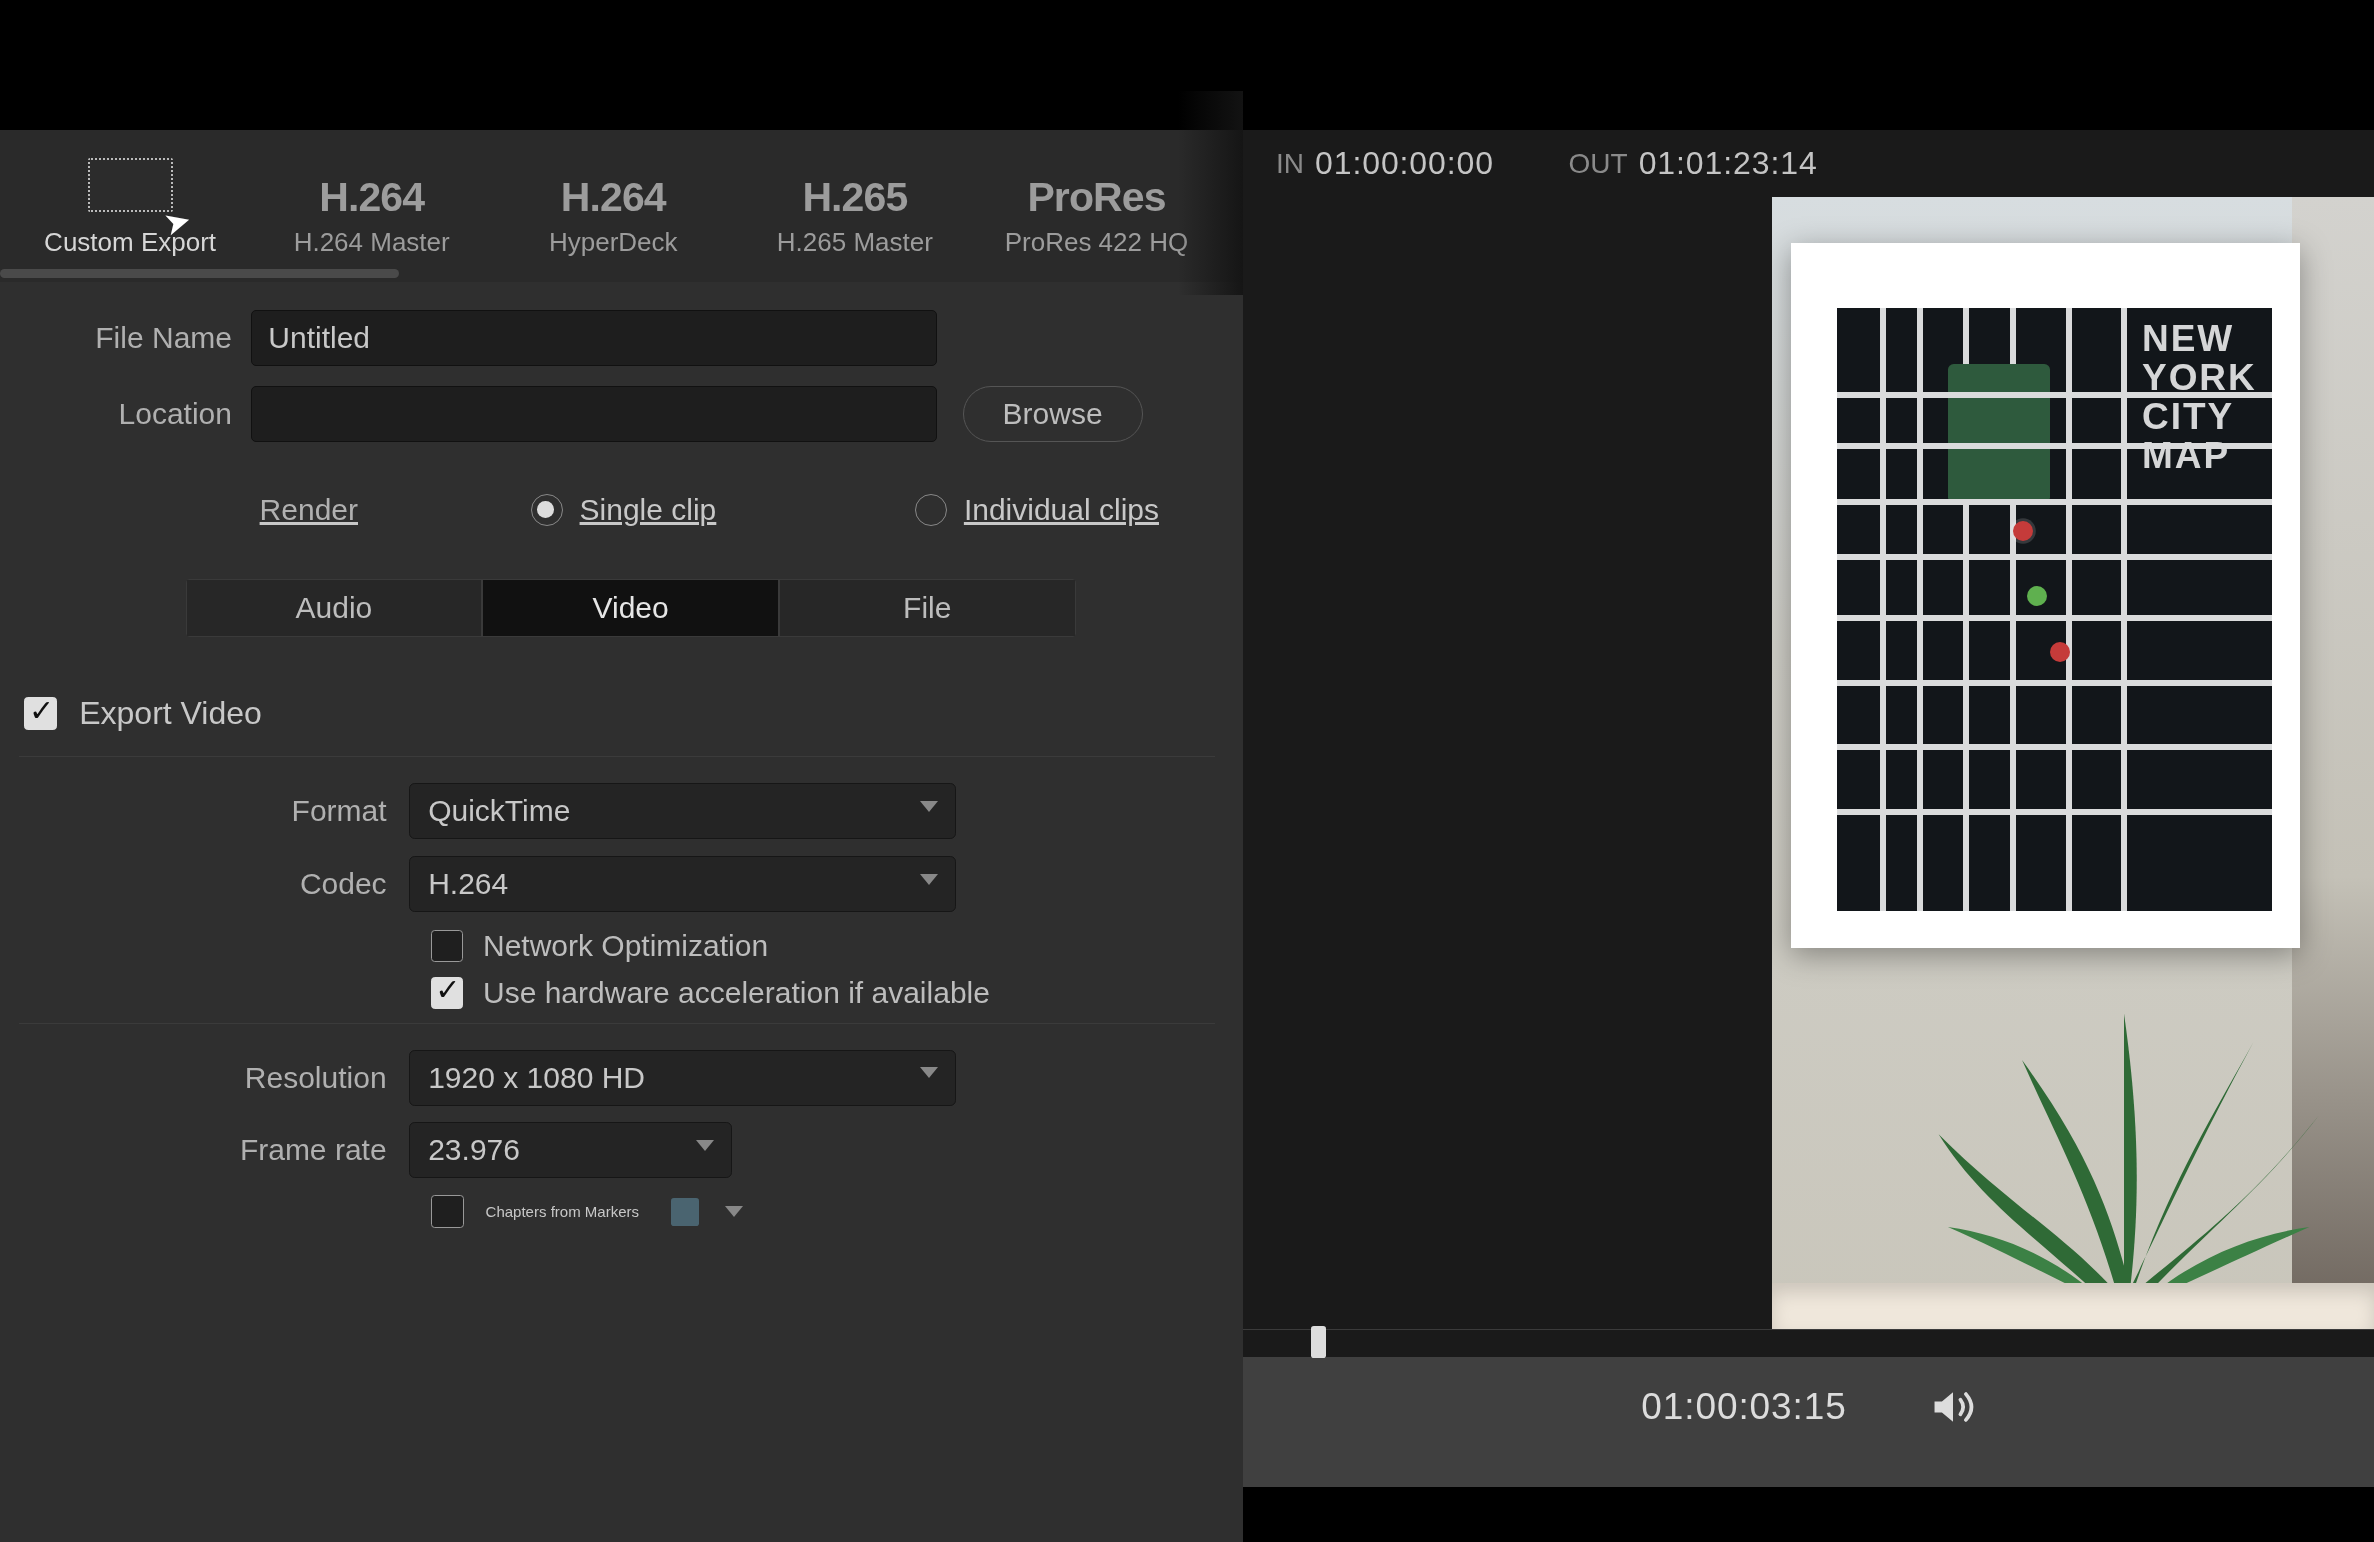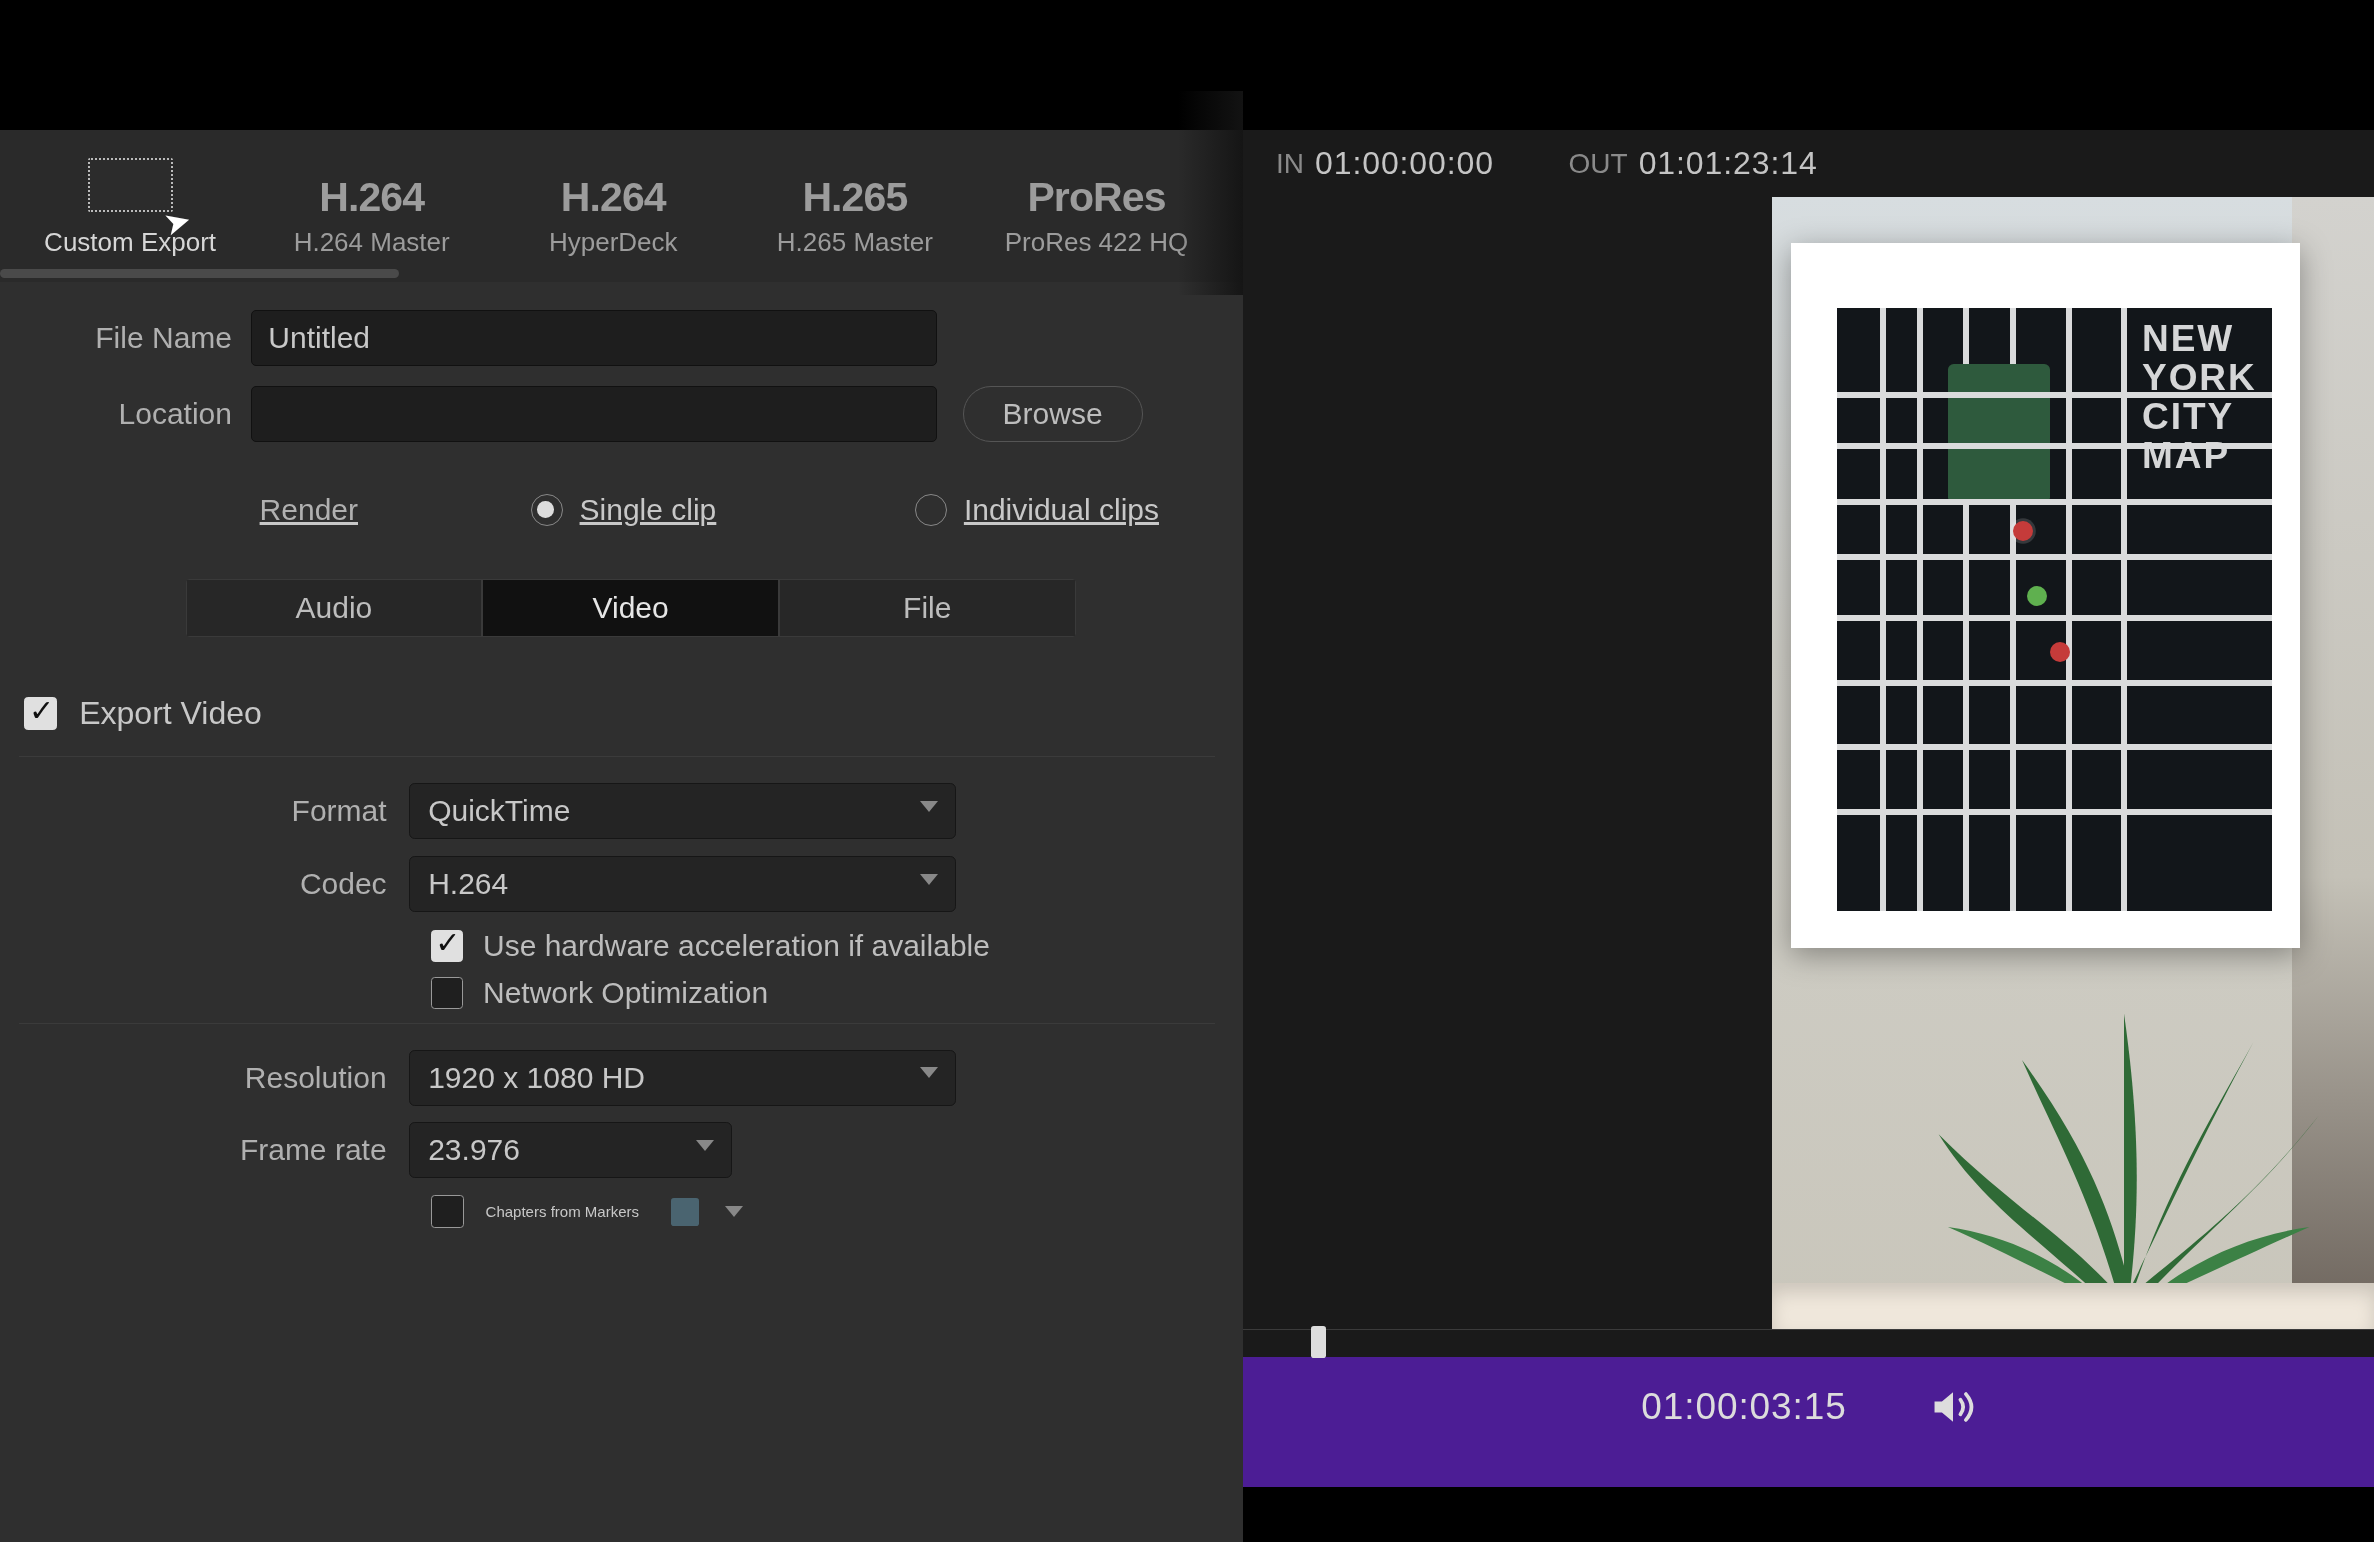--- a/index.html
+++ b/index.html
@@ -368,21 +368,21 @@
     border-radius: 2.8px;
   }
 
   
   .controls {
     display: flex;
     align-items: center;
     justify-content: center;
     gap: 82px;
     padding: 26px 0 56px 0;
-    background: #4c1d95;
+    background: #404040;
   }
   .cur-tc { font-size: 37px; color: #dcdcdc; letter-spacing: 0.9px; }
   .speaker {
     width: 48px; height: 48px;
     color: #ddd;
   }
 
   .bottom-black { height: 56px; background:#000; }
 
 </style>
@@ -479,27 +479,27 @@
 
       <div class="setting-row">
         <div class="setting-label">Codec</div>
         <div class="select sel-wide">
           <span>H.264</span>
           <span class="chev"></span>
         </div>
       </div>
 
       <div class="chk-row">
+        <span class="checkbox"></span>
+        <span class="txt">Network Optimization</span>
+      </div>
+
+      <div class="chk-row">
         <span class="checkbox checked"></span>
         <span class="txt">Use hardware acceleration if available</span>
-      </div>
-
-      <div class="chk-row">
-        <span class="checkbox"></span>
-        <span class="txt">Network Optimization</span>
       </div>
 
       <hr class="divider">
 
       <div class="setting-row">
         <div class="setting-label">Resolution</div>
         <div class="select sel-wide">
           <span>1920 x 1080 HD</span>
           <span class="chev"></span>
         </div>

